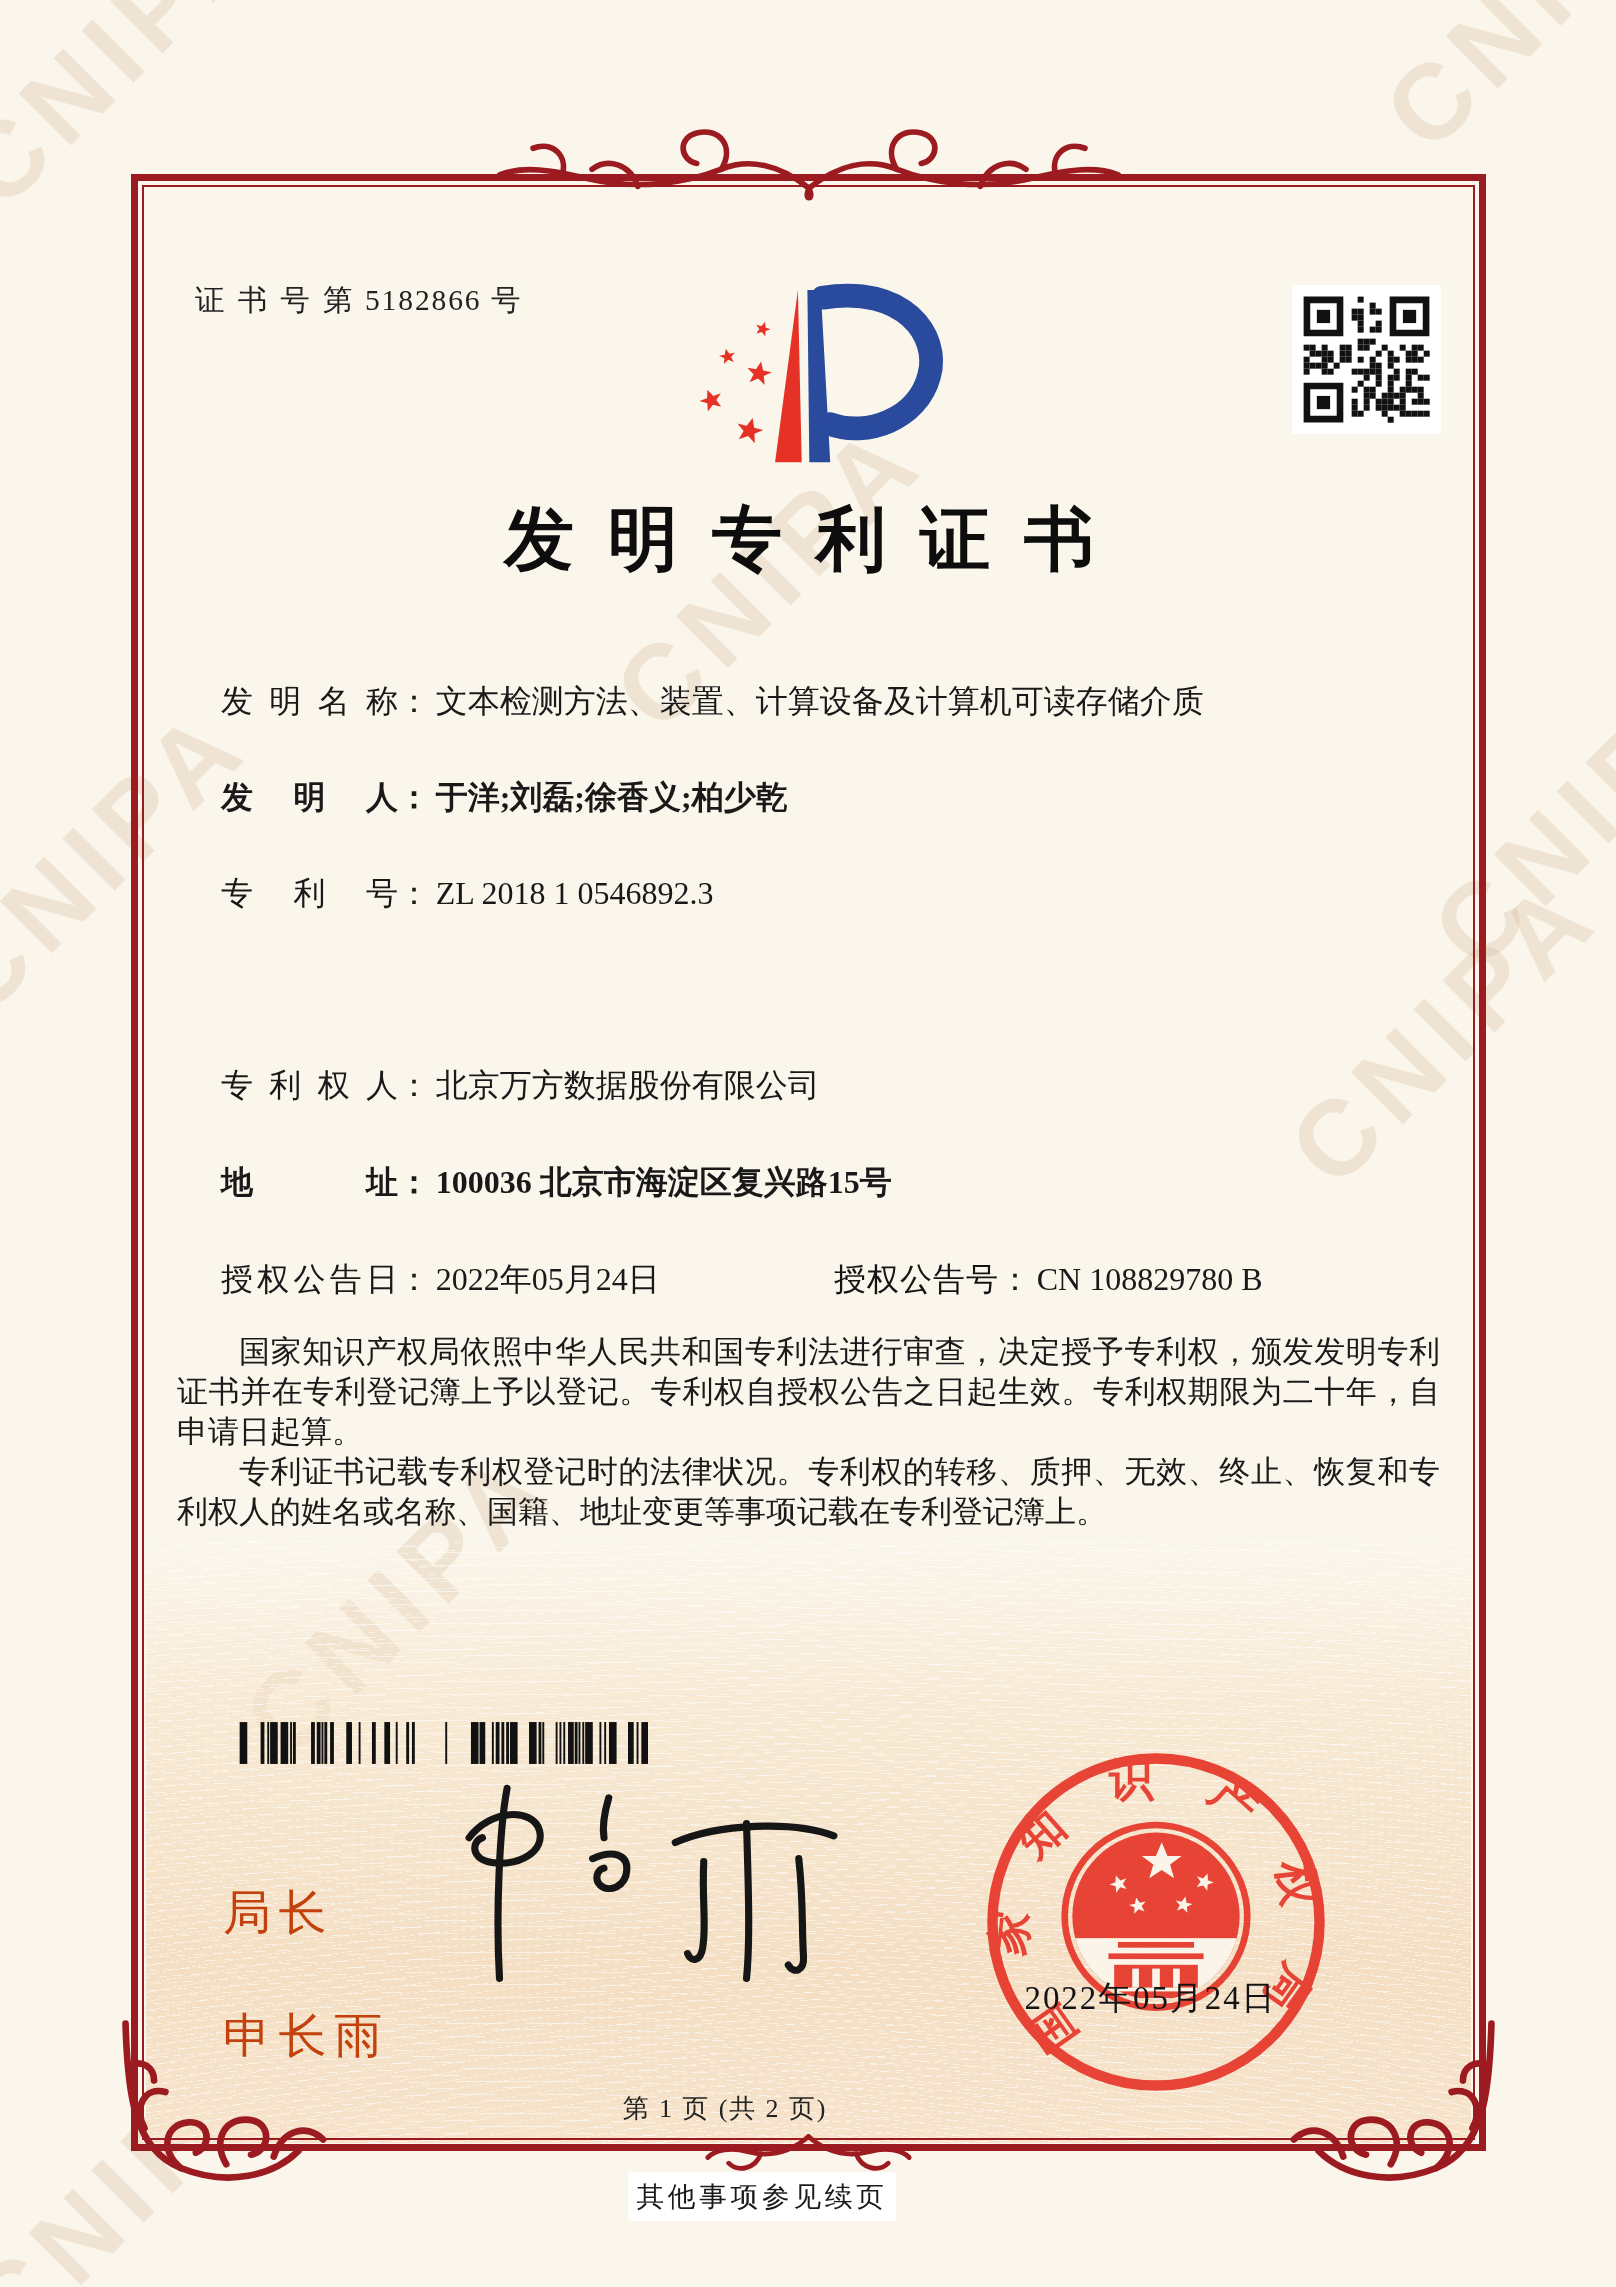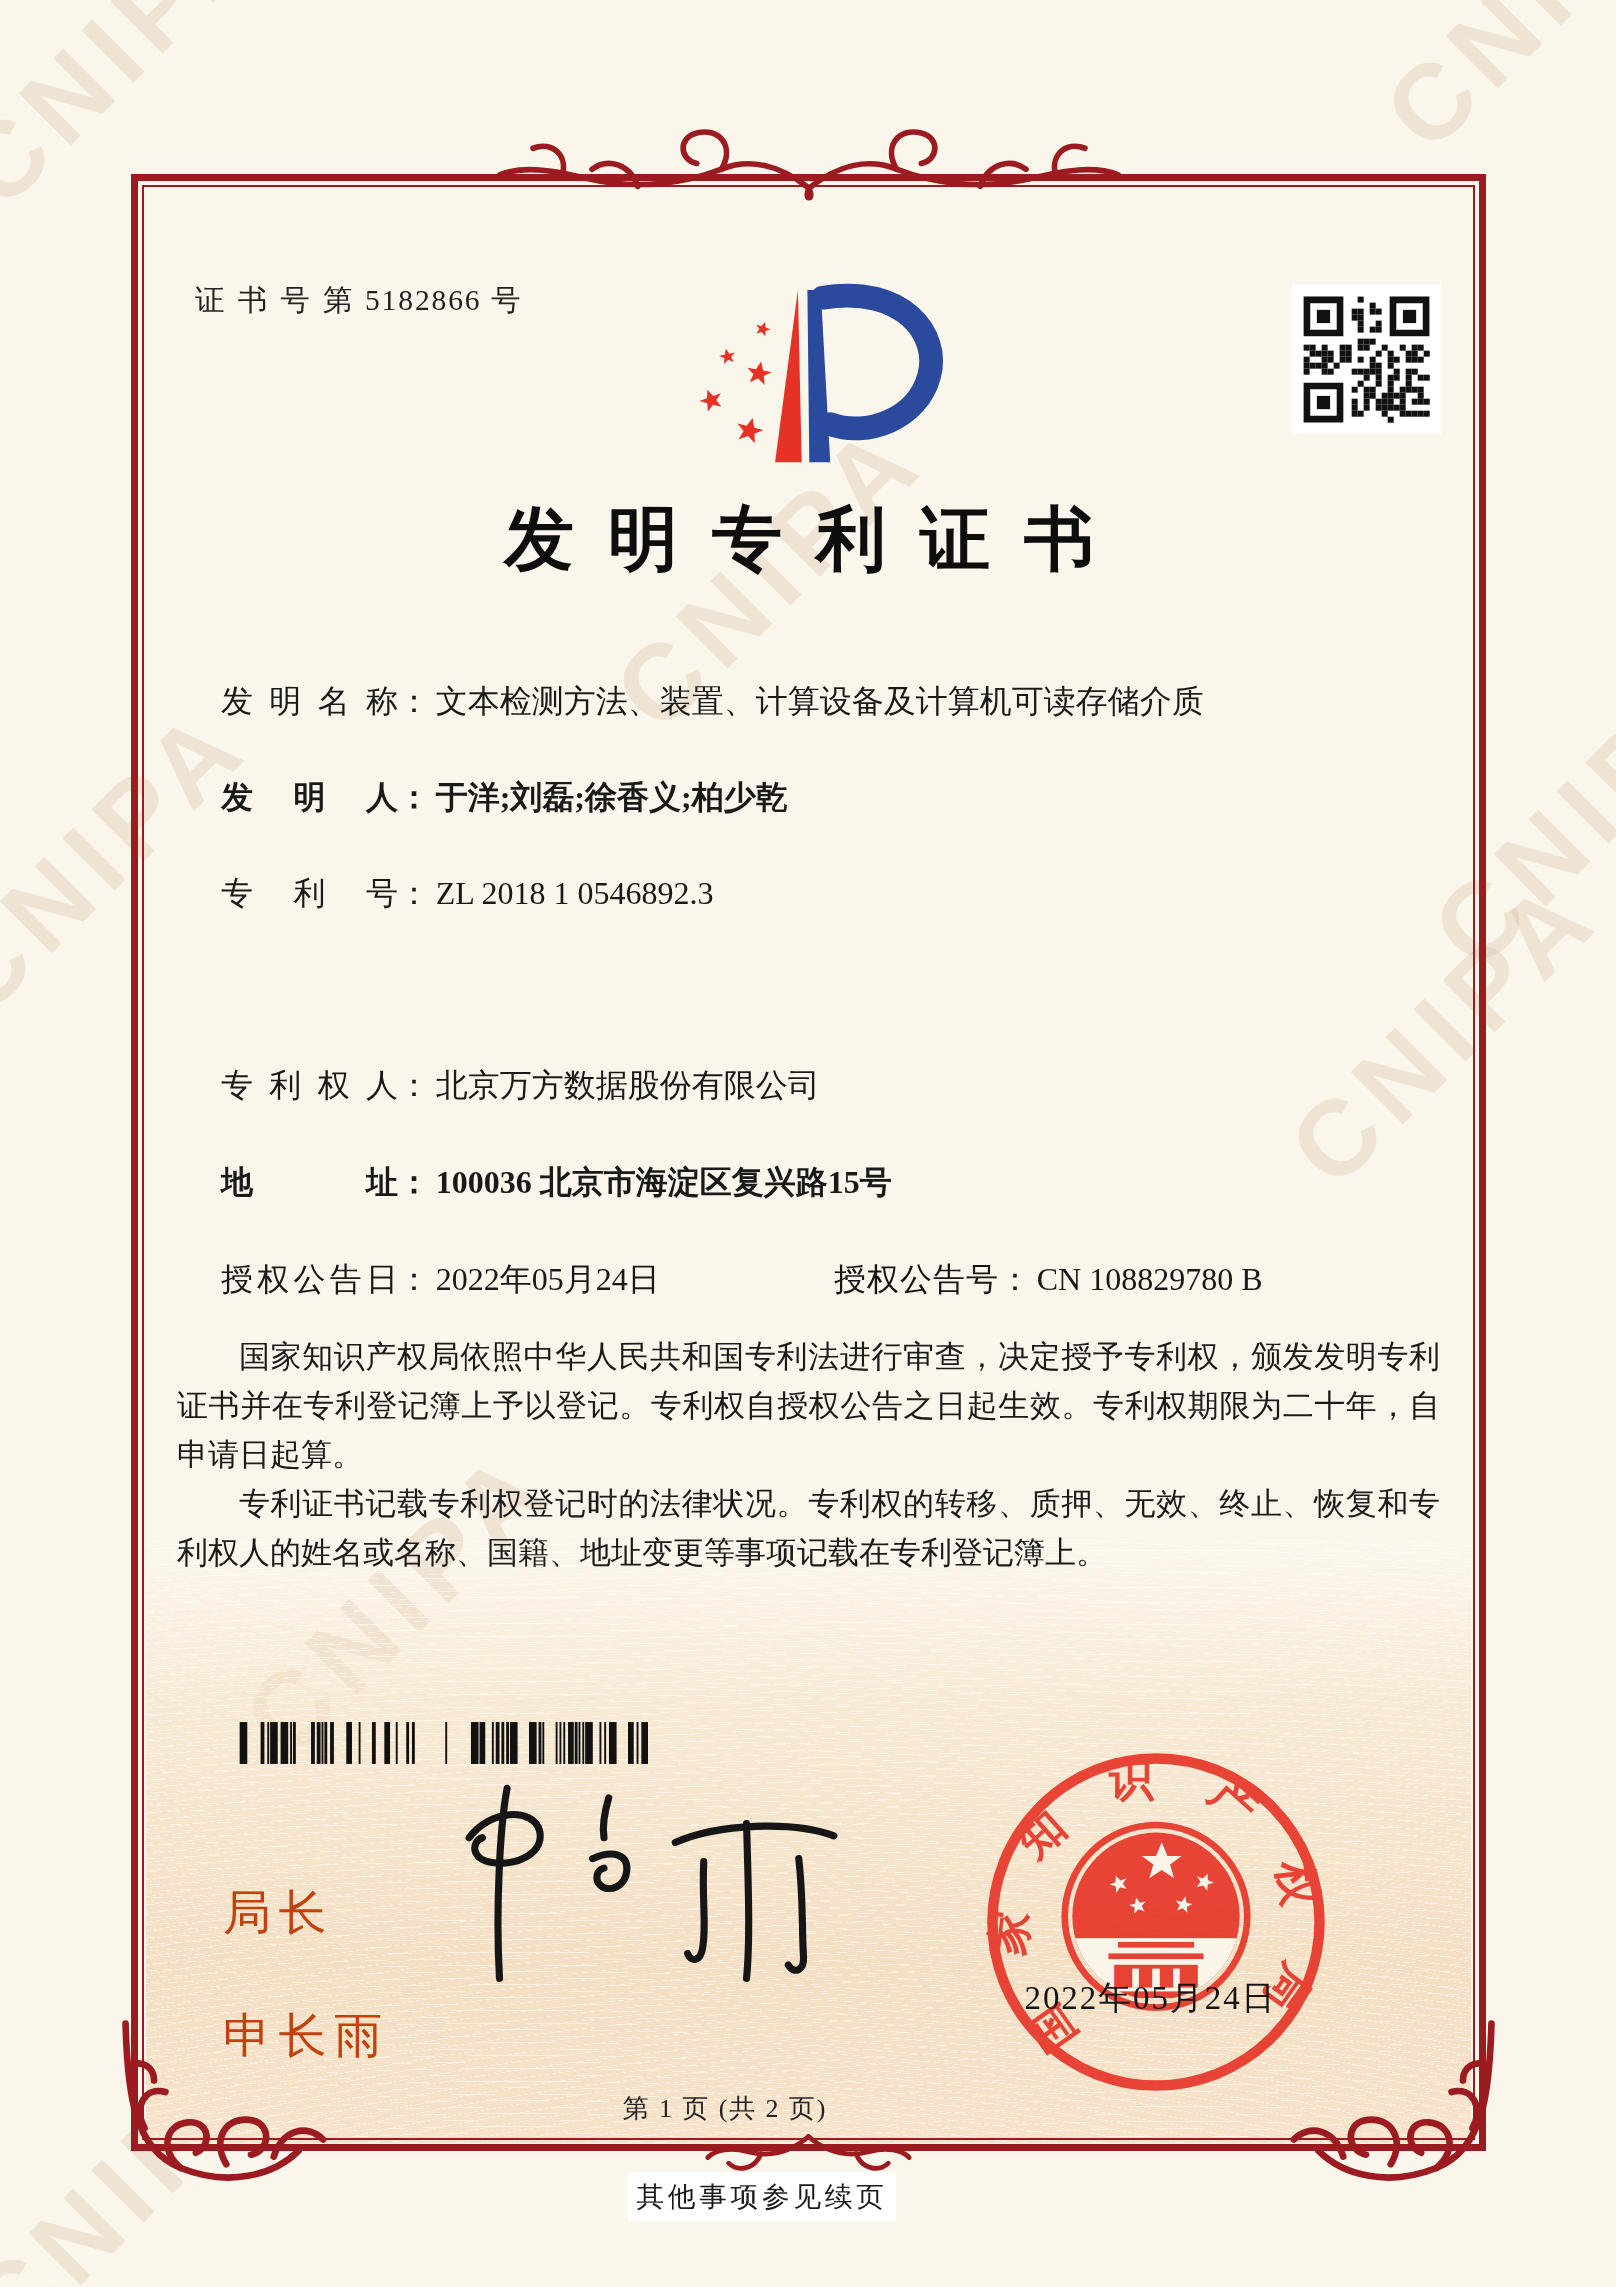--- a/index.html
+++ b/index.html
@@ -49,21 +49,21 @@
   .flabel{
     display:inline-block;width:177px;text-align:justify;text-align-last:justify;
     vertical-align:bottom;color:#191919;
   }
   .colon{display:inline-block;color:#191919;}
   .fvalue{margin-left:5.7px;color:#191919;}
   .pair2{position:absolute;left:613px;top:0;}
   .pair2 .plabel{letter-spacing:1px;}
   .body-text{
     position:absolute;left:177px;right:177px;top:1332px;z-index:4;
-    font-size:31px;line-height:49px;text-align:justify;color:#1a1a1a;
+    font-size:31px;line-height:40px;text-align:justify;color:#1a1a1a;
   }
   .body-text p{margin:0;text-indent:2em;}
   .barcode{position:absolute;left:233px;top:1722px;z-index:4;}
   .officer{
     position:absolute;left:223px;z-index:4;
     font-family:"Liberation Sans","DejaVu Sans",sans-serif;
     font-size:48px;font-weight:500;letter-spacing:7.6px;color:#c2410c;
   }
   .signature{position:absolute;left:433px;top:1771px;z-index:5;}
   .seal{position:absolute;left:982px;top:1748px;z-index:4;}

